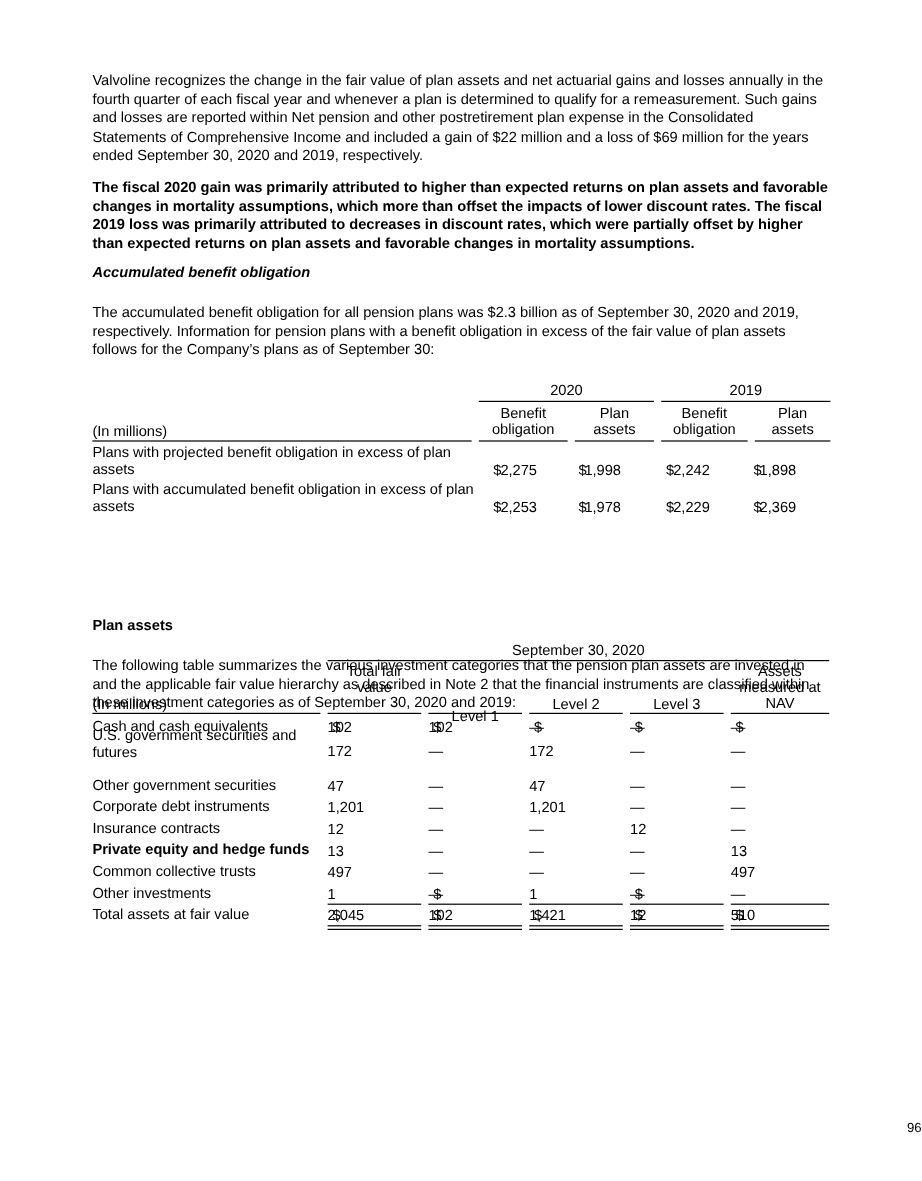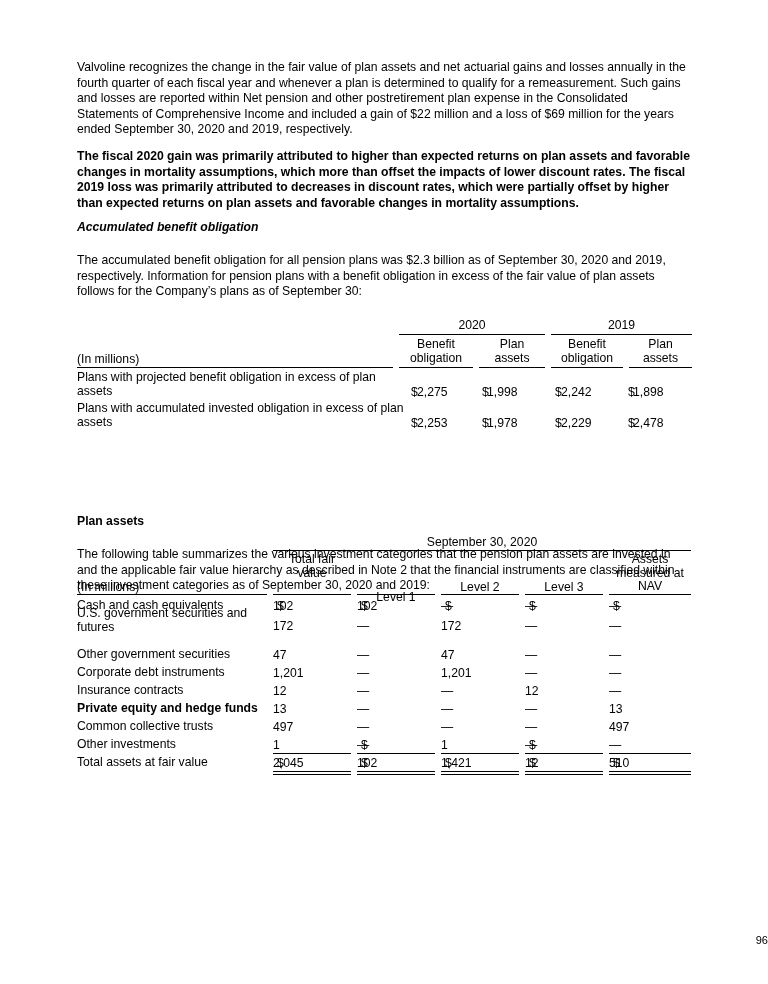--- a/index.html
+++ b/index.html
@@ -75,31 +75,31 @@
     <div class="cell" style="left:334px;top:67px;">$</div>
     <div class="cell rt" style="left:340px;width:56px;top:67px;">2,275</div>
     <div class="cell" style="left:405px;top:67px;">$</div>
     <div class="cell rt" style="left:410px;width:58px;top:67px;">1,998</div>
     <div class="cell" style="left:478px;top:67px;">$</div>
     <div class="cell rt" style="left:484px;width:62px;top:67px;">2,242</div>
     <div class="cell" style="left:551px;top:67px;">$</div>
     <div class="cell rt" style="left:556px;width:59px;top:67px;">1,898</div>
 
     <div class="cell lh" style="left:0;top:84px;">
-      <div>Plans with accumulated invested obligation in excess of plan</div>
+      <div>Plans with accumulated benefit obligation in excess of plan</div>
         <div>assets</div>
     </div>
     <div class="cell" style="left:334px;top:98px;">$</div>
     <div class="cell rt" style="left:340px;width:56px;top:98px;">2,253</div>
     <div class="cell" style="left:405px;top:98px;">$</div>
     <div class="cell rt" style="left:410px;width:58px;top:98px;">1,978</div>
     <div class="cell" style="left:478px;top:98px;">$</div>
     <div class="cell rt" style="left:484px;width:62px;top:98px;">2,229</div>
     <div class="cell" style="left:551px;top:98px;">$</div>
-    <div class="cell rt" style="left:556px;width:59px;top:98px;">2,478</div>
+    <div class="cell rt" style="left:556px;width:59px;top:98px;">2,369</div>
   </div>
 
   <div class="h-pa">Plan assets</div>
   <p class="para p4">The following table summarizes the various investment categories that the pension plan assets are invested in and the applicable fair value hierarchy as described in Note 2 that the financial instruments are classified within these investment categories as of September 30, 2020 and 2019:</p>
 
   <div class="tbl t2">
     <div class="cell ct" style="left:196px;width:418px;top:0;">September 30, 2020</div>
     <div class="line" style="left:196px;width:418px;top:15px;"></div>
 
     <div class="cell ct lh" style="left:196px;width:78px;top:18px;">

